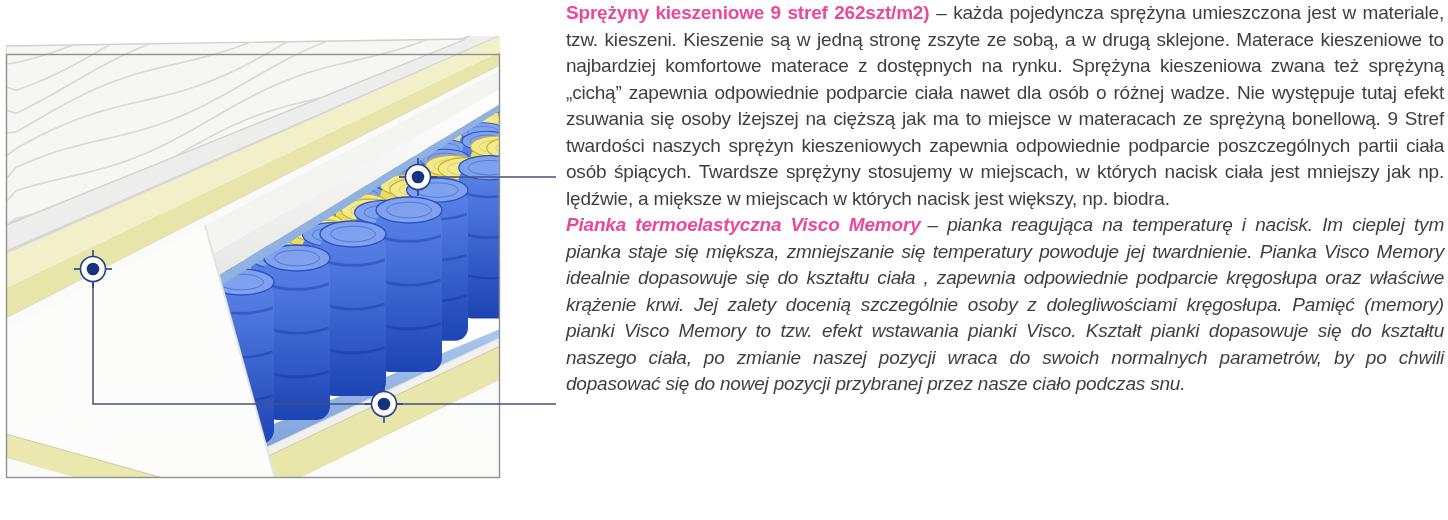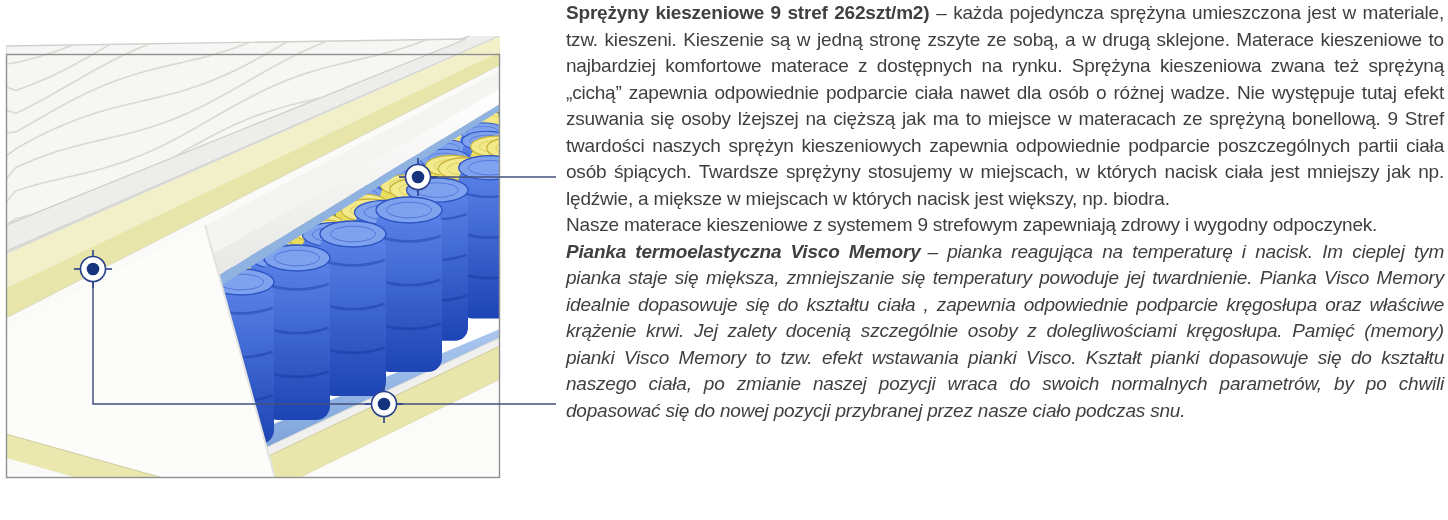--- a/index.html
+++ b/index.html
@@ -3,21 +3,21 @@
 <meta charset="utf-8">
 <style>
   html,body{margin:0;padding:0;background:#fff;}
   #page{position:relative;width:1448px;height:520px;background:#fff;overflow:hidden;
         font-family:"Liberation Sans",sans-serif;}
   #diagram{position:absolute;left:0;top:0;width:560px;height:520px;}
   #text-col{position:absolute;left:566px;top:0;width:878px;
             font-size:19px;line-height:26.5px;letter-spacing:-0.2px;
             text-align:justify;color:#3f3f3f;}
   #text-col p{margin:0;}
-  .head{font-weight:bold;color:#404040;margin-right:7px;}
+  .head{font-weight:bold;color:#ec4899;margin-right:7px;}
   .section-2{margin-top:38px;font-style:italic;}
   .footer-line{text-align:left;}
 </style>
 </head>
 <body>
 
 <div id="page">
 
   <svg id="diagram" viewBox="0 0 560 520" width="560" height="520">
     <defs>
@@ -405,18 +405,17 @@
      <circle r="12.5" fill="#ffffff" stroke-width="1.6"></circle>
      <circle r="6.3" fill="#16337e" stroke="none"></circle>
         </g>
       </g>
   </svg>
 
   <div id="text-col">
     <p>
       <span class="head">Sprężyny kieszeniowe 9 stref 262szt/m2)</span><span>– każda pojedyncza sprężyna umieszczona jest w materiale, tzw. kieszeni. Kieszenie są w jedną stronę zszyte ze sobą, a w drugą sklejone. Materace kieszeniowe to najbardziej komfortowe materace z dostępnych na rynku. Sprężyna kieszeniowa zwana też sprężyną „cichą” zapewnia odpowiednie podparcie ciała nawet dla osób o różnej wadze. Nie występuje tutaj efekt zsuwania się osoby lżejszej na cięższą jak ma to miejsce w materacach ze sprężyną bonellową. 9 Stref twardości naszych sprężyn kieszeniowych zapewnia odpowiednie podparcie poszczególnych partii ciała osób śpiących. Twardsze sprężyny stosujemy w miejscach, w których nacisk ciała jest mniejszy jak np. lędźwie, a miększe w miejscach w których nacisk jest większy, np. biodra.</span>
     </p>
-    <p class="footer-line">Nasze materace kieszeniowe z systemem 9 strefowym zapewniają zdrowy i wygodny odpoczynek.</p>
     <p class="section-2">
       <span class="head">Pianka termoelastyczna Visco Memory</span><span>– pianka reagująca na temperaturę i nacisk. Im cieplej tym pianka staje się miększa, zmniejszanie się temperatury powoduje jej twardnienie. Pianka Visco Memory idealnie dopasowuje się do kształtu ciała , zapewnia odpowiednie podparcie kręgosłupa oraz właściwe krążenie krwi. Jej zalety docenią szczególnie osoby z dolegliwościami kręgosłupa. Pamięć (memory) pianki Visco Memory to tzw. efekt wstawania pianki Visco. Kształt pianki dopasowuje się do kształtu naszego ciała, po zmianie naszej pozycji wraca do swoich normalnych parametrów, by po chwili dopasować się do nowej pozycji przybranej przez nasze ciało podczas snu.</span>
     </p>
   </div>
 </div>
 
 </body></html>

